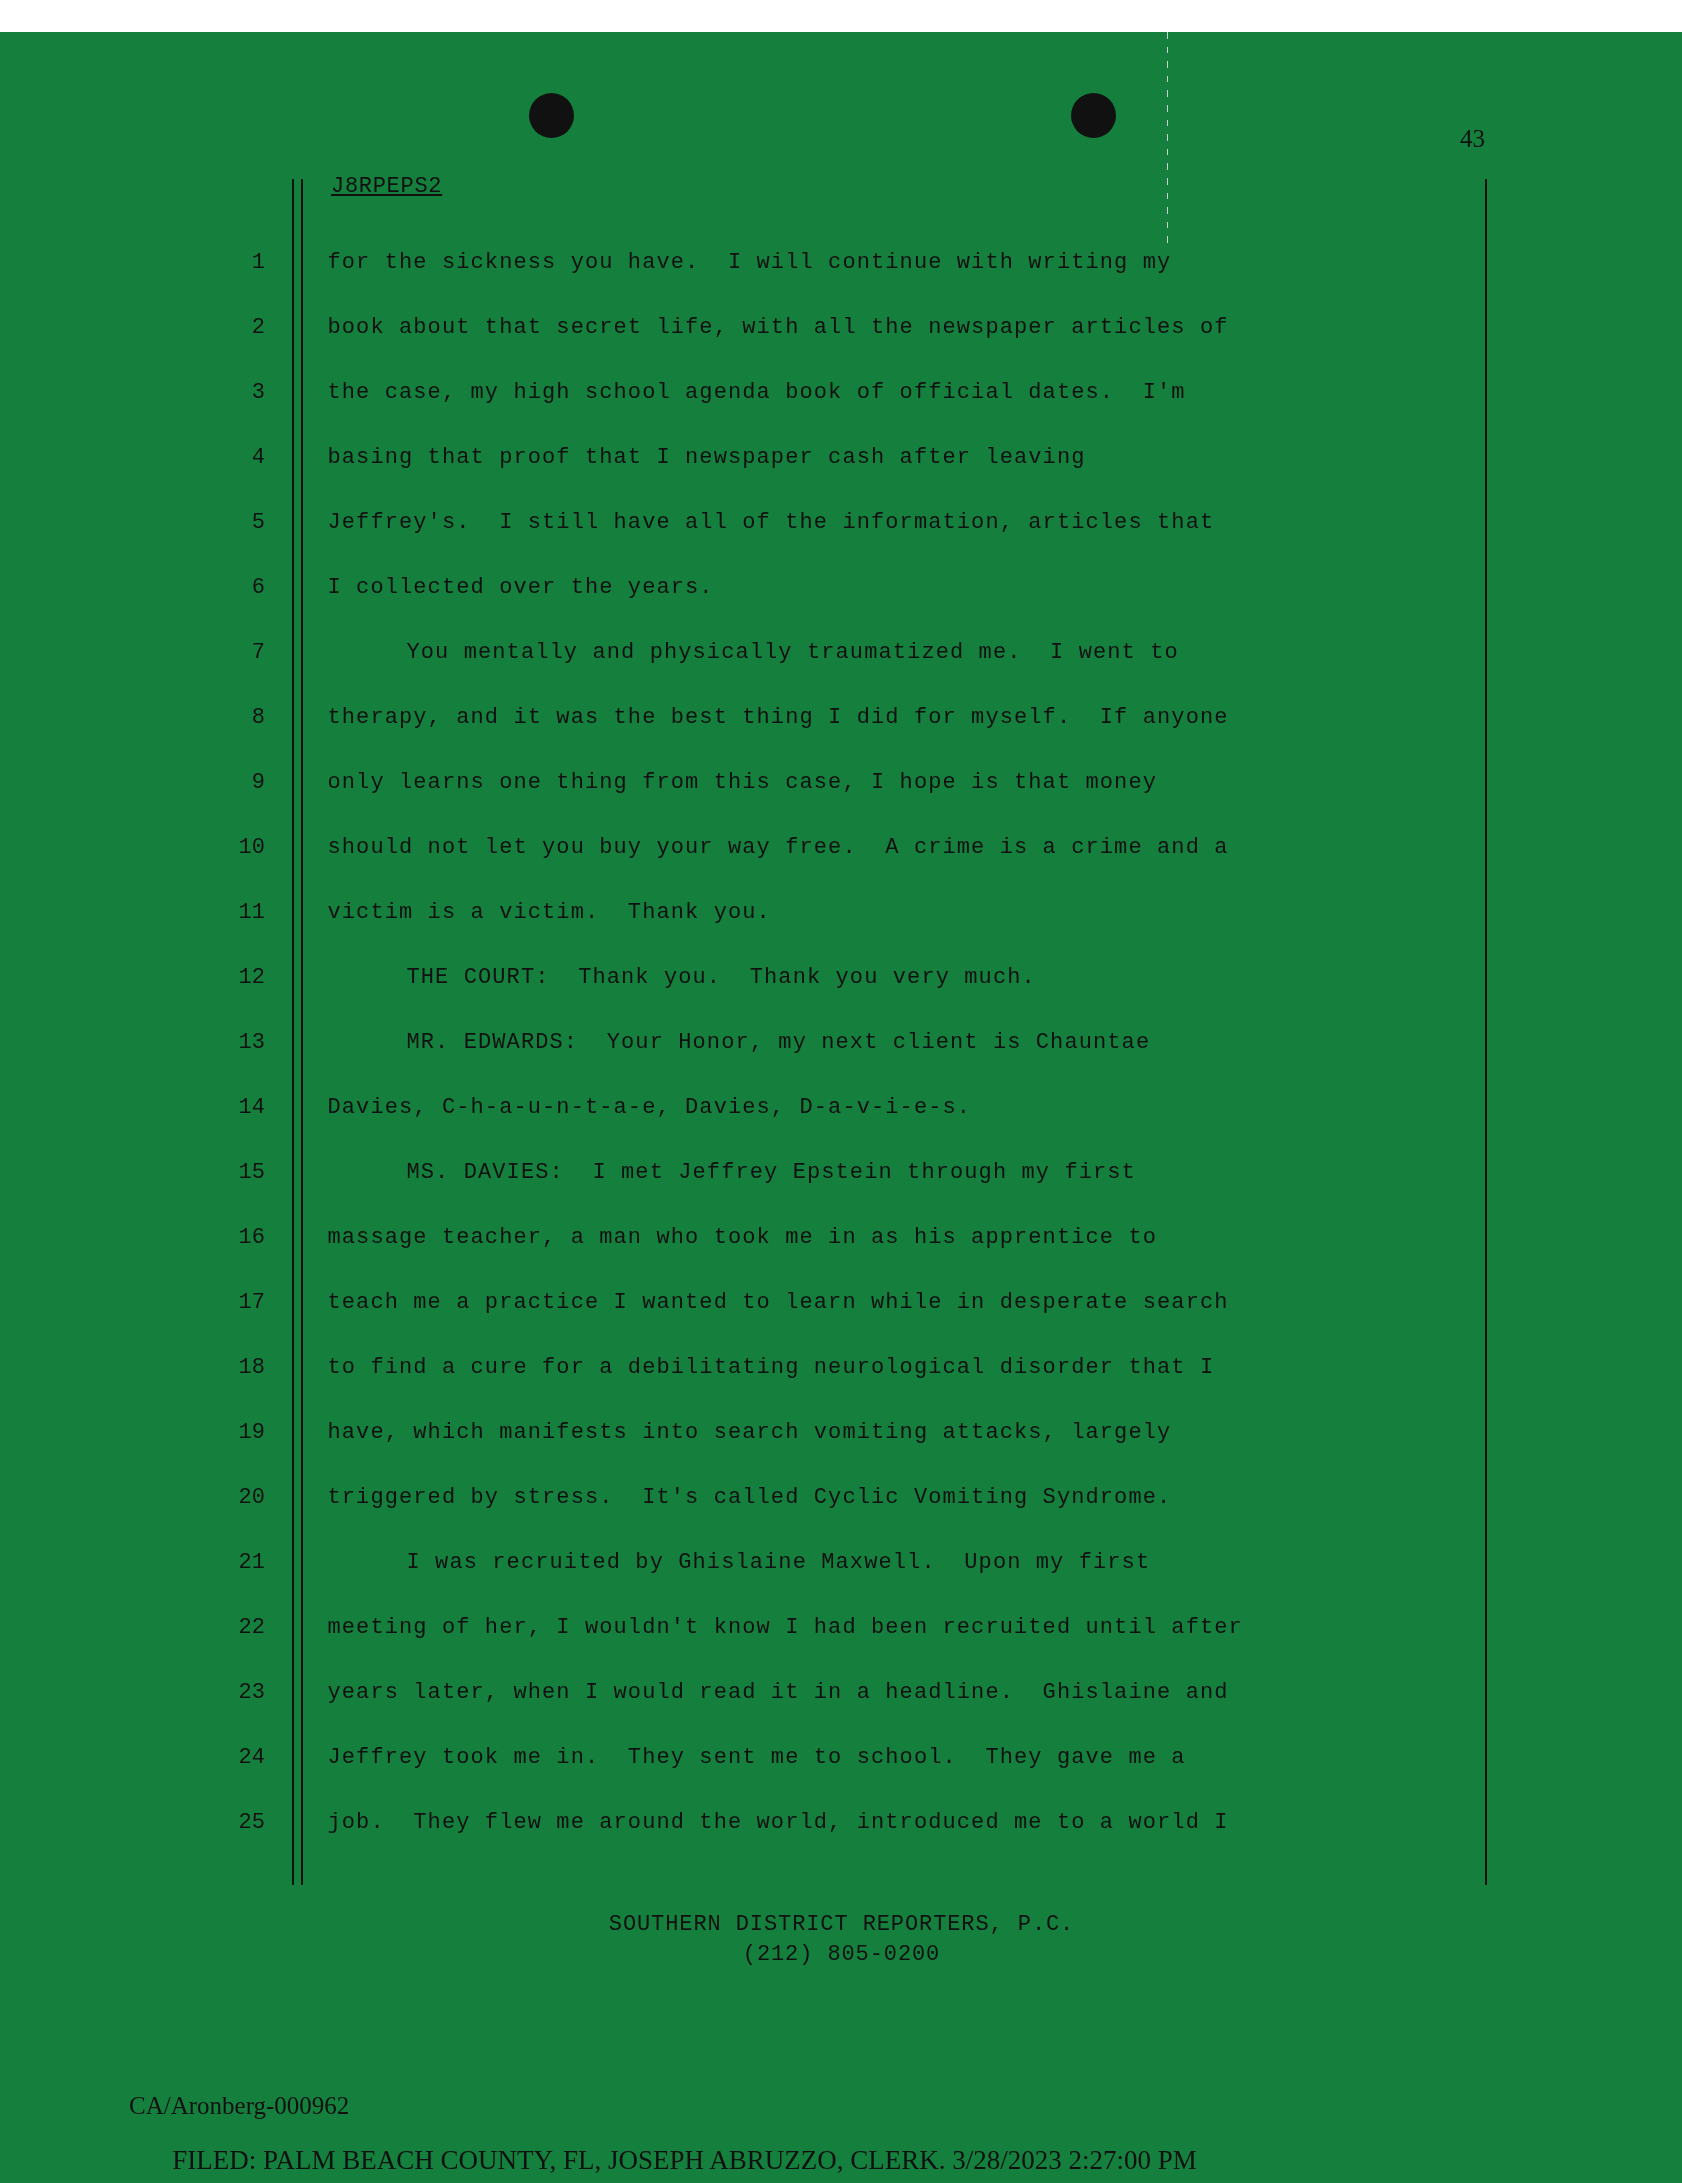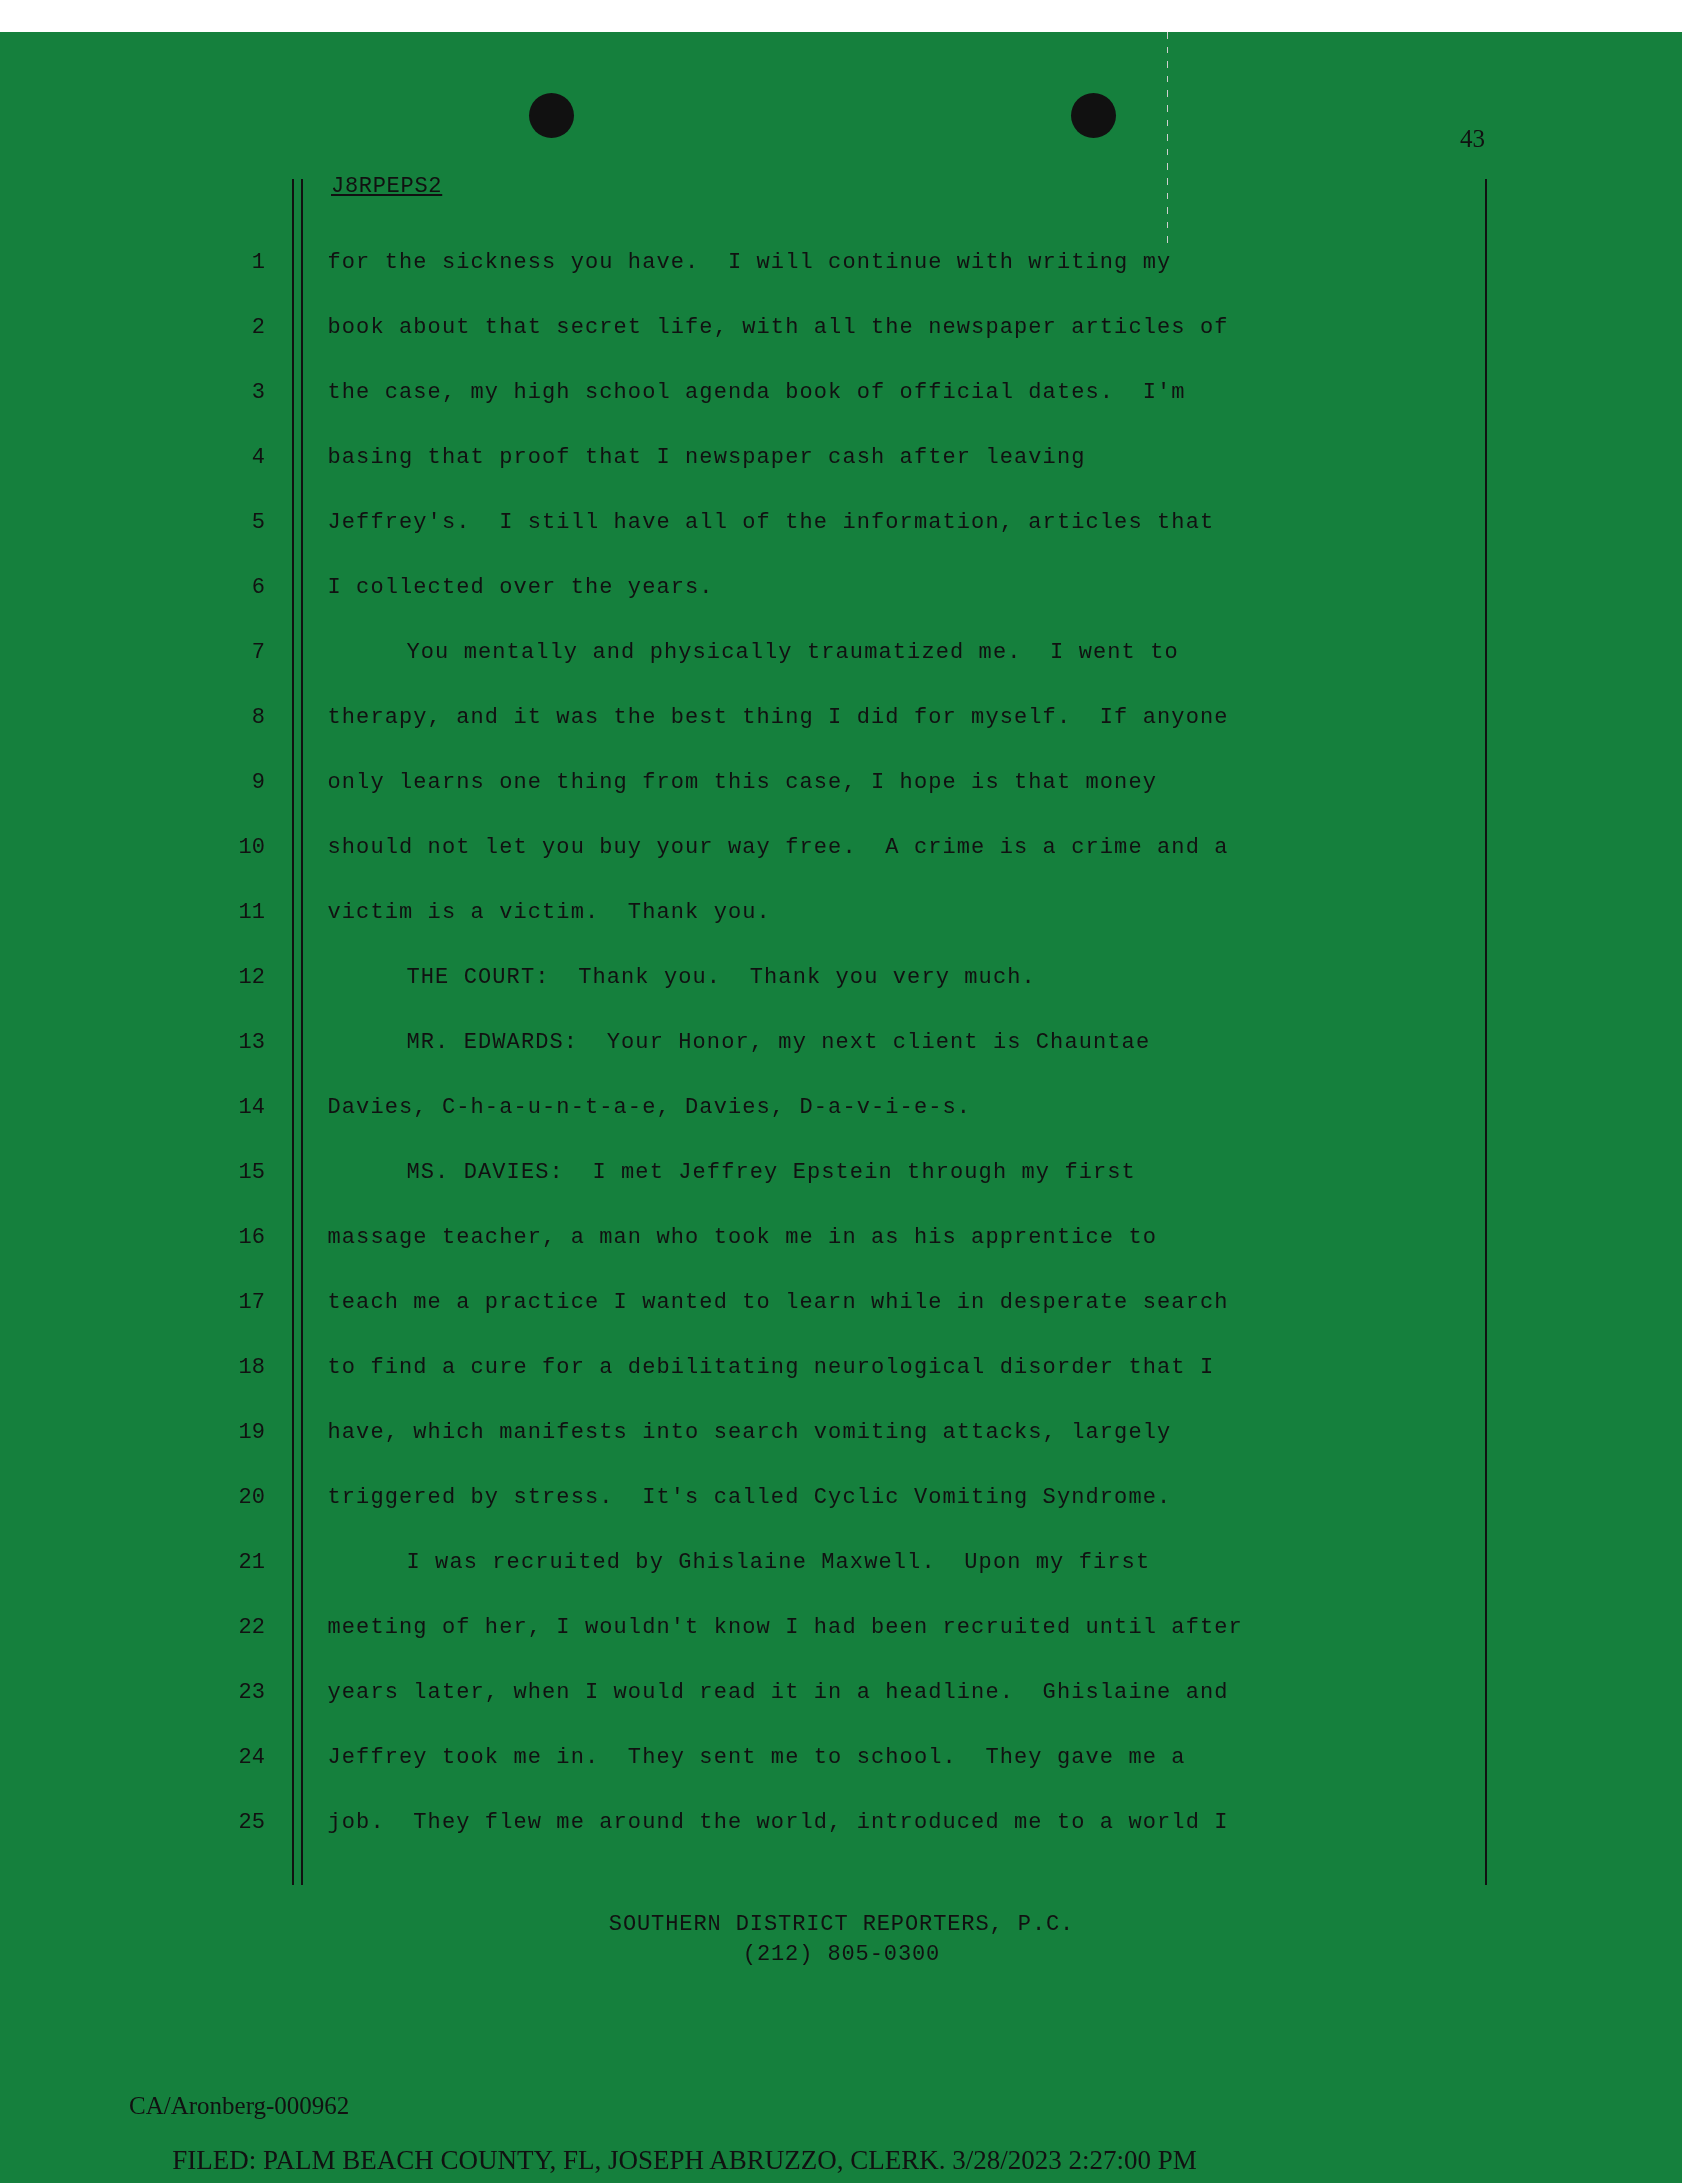--- a/index.html
+++ b/index.html
@@ -278,20 +278,20 @@
         <div class="t-text">Jeffrey took me in.  They sent me to school.  They gave me a</div>
       </div>
       <div class="t-row">
         <div class="t-num">25</div>
         <div class="t-text">job.  They flew me around the world, introduced me to a world I</div>
       </div>
     </div>
 
   <div class="reporter">
     <div>SOUTHERN DISTRICT REPORTERS, P.C.</div>
-    <div>(212) 805-0300</div>
+    <div>(212) 805-0200</div>
   </div>
 
   <div class="bates">CA/Aronberg-000962</div>
   <div class="filed-stamp">FILED: PALM BEACH COUNTY, FL, JOSEPH ABRUZZO, CLERK. 3/28/2023 2:27:00 PM</div>
 
 </div>
 
 
 </body></html>

